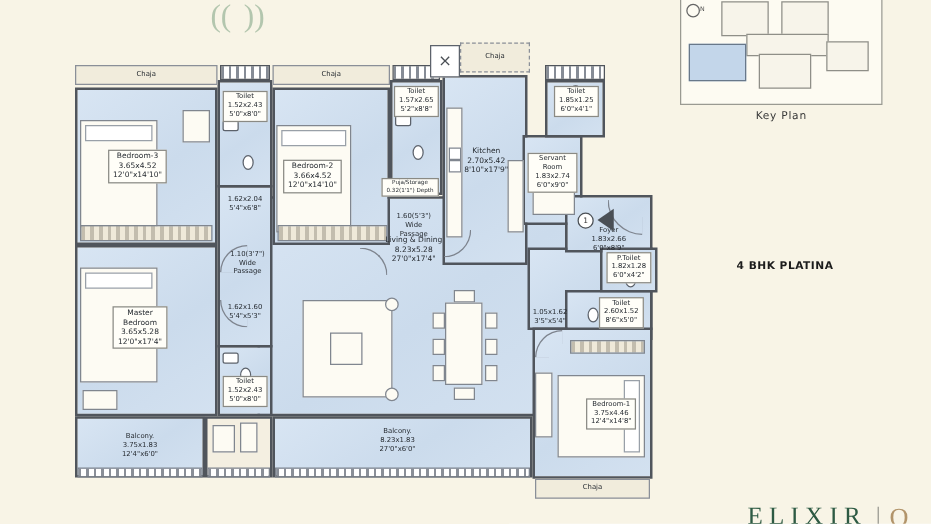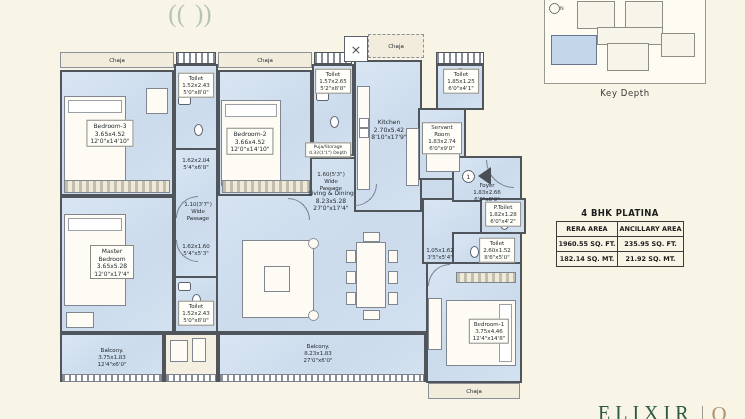--- a/index.html
+++ b/index.html
@@ -43,21 +43,21 @@
          border-right:13px solid #4a4f55;z-index:6;}
   .title-row{position:absolute;left:20px;top:0px;width:340px;display:flex;align-items:center;justify-content:center;gap:10px;}
   .title-orn{font-family:"Liberation Serif",serif;font-size:25px;color:var(--ornament-green,#b3c6ae);font-weight:400;}
   .title-text{font-family:"Liberation Serif",serif;font-size:16px;color:var(--title-green,#50645a);letter-spacing:.4px;padding-top:2px;}
   .keyplan{position:absolute;left:544px;top:-2px;width:162px;height:86px;background:#fdfbf2;border:1px solid #9a9a92;box-sizing:border-box;}
   .kp-blk{position:absolute;box-sizing:border-box;border:1px solid #8f8f88;background:#f7f4ea;}
   .kp-hl{position:absolute;box-sizing:border-box;border:1px solid #68788a;background:var(--highlight-blue,#c3d6ea);}
   .kp-caption{position:absolute;left:544px;top:88px;width:162px;text-align:center;font-size:8.5px;letter-spacing:.6px;color:#3a3a3a;}
   .compass{position:absolute;width:9px;height:9px;border:1px solid #666;border-radius:50%;}
   .compass-n{position:absolute;font-size:5px;color:#555;}
-  .atable{position:absolute;left:556px;top:208px;width:128px;color:#1c1c1c;}
+  .atable{position:absolute;left:556px;top:208px;width:144px;color:#1c1c1c;}
   .atable .t{font-size:8.5px;font-weight:bold;text-align:center;letter-spacing:.4px;margin-bottom:3px;}
   .atable table{width:100%;border-collapse:collapse;}
   .atable th,.atable td{border:1px solid #3c3c3c;font-size:6.5px;font-weight:bold;padding:3px 1px;text-align:center;}
   .brand{position:absolute;left:598px;top:402px;display:flex;align-items:flex-start;gap:7px;}
   .brand .nm{font-family:"Liberation Serif",serif;font-size:20px;letter-spacing:5px;color:var(--brand-green,#2d5a43);}
   .brand .sep{font-family:"Liberation Serif",serif;font-size:20px;color:#9a9a92;}
   .brand .mark{font-family:"Liberation Serif",serif;font-size:21px;color:var(--brand-gold,#b2946a);}
 </style>
 </head>
 <body>
@@ -302,40 +302,24 @@
   <div class="keyplan">
     <div class="compass" style="left:4px;top:4px"></div>
     <div class="compass-n" style="left:15px;top:6px">N</div>
     <div class="kp-blk" style="left:32px;top:2px;width:38px;height:28px"></div>
     <div class="kp-blk" style="left:80px;top:2px;width:38px;height:28px"></div>
     <div class="kp-blk" style="left:52px;top:28px;width:66px;height:18px"></div>
     <div class="kp-blk" style="left:116px;top:34px;width:34px;height:24px"></div>
     <div class="kp-blk" style="left:62px;top:44px;width:42px;height:28px"></div>
     <div class="kp-hl" style="left:6px;top:36px;width:46px;height:30px"></div>
   </div>
-  <div class="kp-caption">Key Depth</div>
+  <div class="kp-caption">Key Plan</div>
 
   <div class="atable">
     <div class="t">4 BHK PLATINA</div>
-    <table>
-      <tbody>
-          <tr>
-        <th>RERA AREA</th>
-        <th>ANCILLARY AREA</th>
-      </tr>
-      <tr>
-        <td>1960.55 SQ. FT.</td>
-        <td>235.95 SQ. FT.</td>
-      </tr>
-      <tr>
-        <td>182.14 SQ. MT.</td>
-        <td>21.92 SQ. MT.</td>
-      </tr>
-    </tbody>
-      </table>
   </div>
 
   <div class="brand">
     <span class="nm">ELIXIR</span>
     <span class="sep">|</span>
     <span class="mark">Q</span>
   </div>
 
 </div>
 

